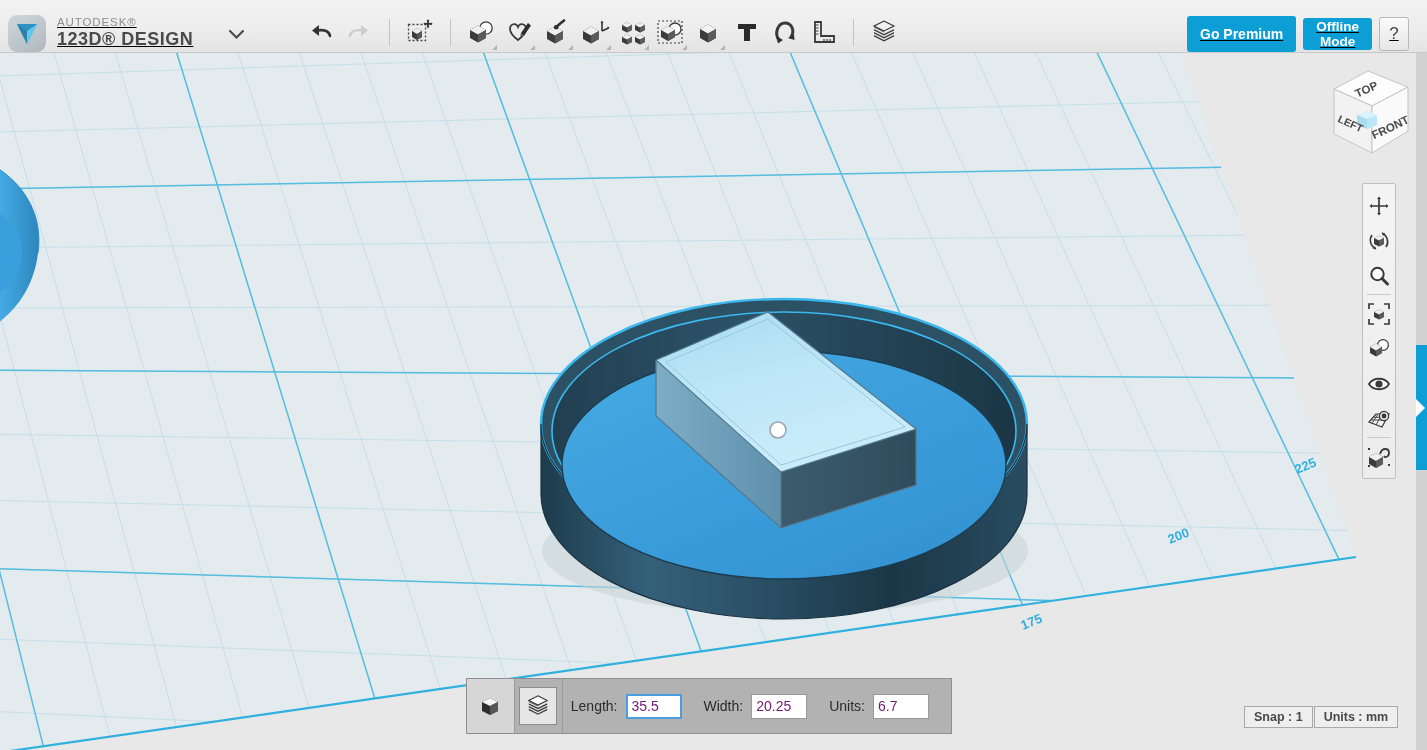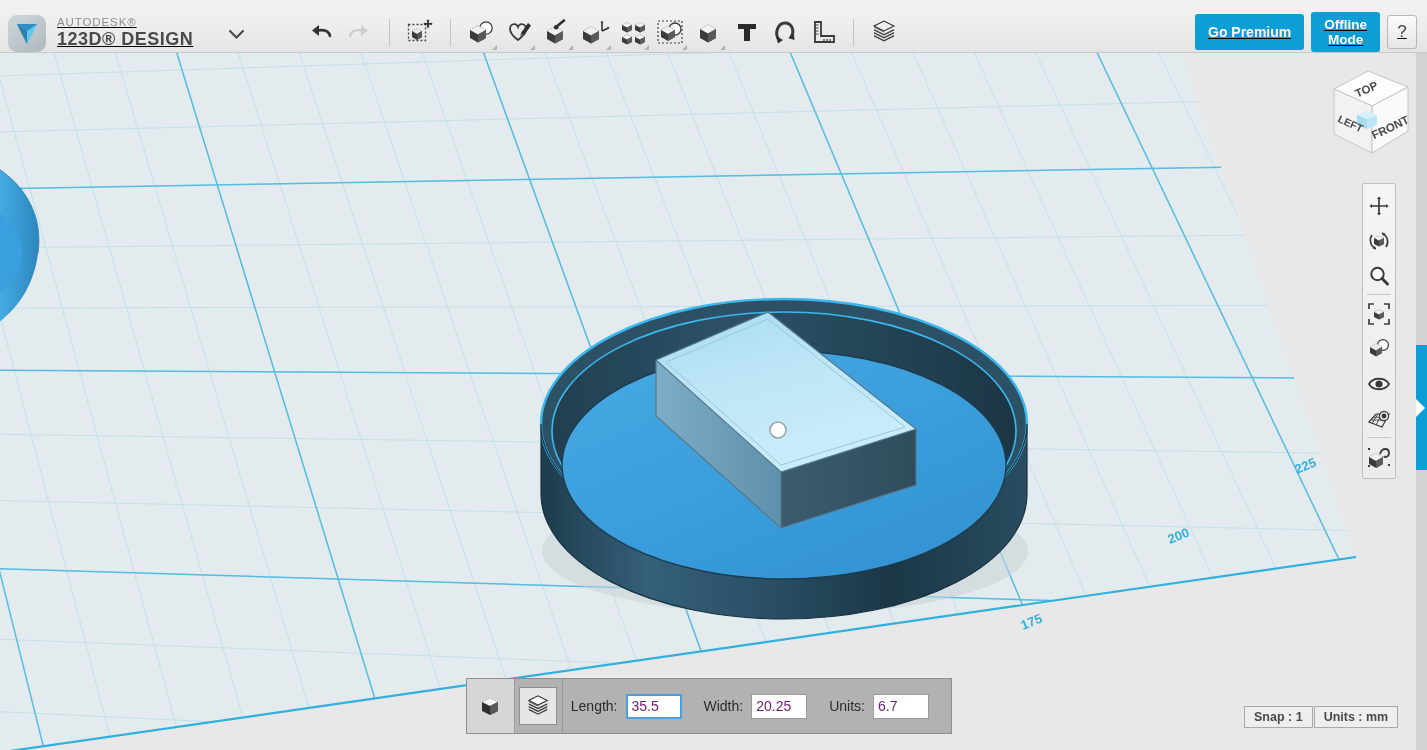--- a/index.html
+++ b/index.html
@@ -47,30 +47,30 @@
   }
   .tbtn.disabled { opacity: .32; cursor: default; }
   .tbtn .drop {
     position: absolute; right: 3px; bottom: 2px;
     width: 0; height: 0;
     border-left: 5px solid transparent;
     border-bottom: 5px solid #b3b3b3;
   }
   .tsep { width: 1px; height: 27px; background: #c4c4c4; margin: 0 11px; }
 
-  .topright { margin-left: auto; display: flex; align-items: center; padding-right: 10px; gap: 7px; }
+  .topright { margin-left: auto; display: flex; align-items: center; padding-right: 18px; gap: 7px; }
   .cyanbtn {
     background: #0c9ed4; color: #fff; border: none;
     font-family: "Liberation Sans", sans-serif;
     font-size: 14px; font-weight: bold;
     border-radius: 3px; cursor: pointer;
     padding: 0 13px; height: 36px;
     display: flex; align-items: center; justify-content: center;
   }
-  .cyanbtn.two-line { line-height: 15px; height: 40px; font-size: 13.5px; text-align: center; }
+  .cyanbtn.two-line { line-height: 15px; height: 32px; font-size: 13.5px; text-align: center; }
   .helpbtn {
     width: 30px; height: 34px;
     background: linear-gradient(to bottom,#fbfbfb,#e6e6e6);
     border: 1px solid #b9b9b9; border-radius: 3px;
     color: #444; font-size: 17px; cursor: pointer;
     display: flex; align-items: center; justify-content: center;
     font-family: "Liberation Sans", sans-serif;
   }
 
   

